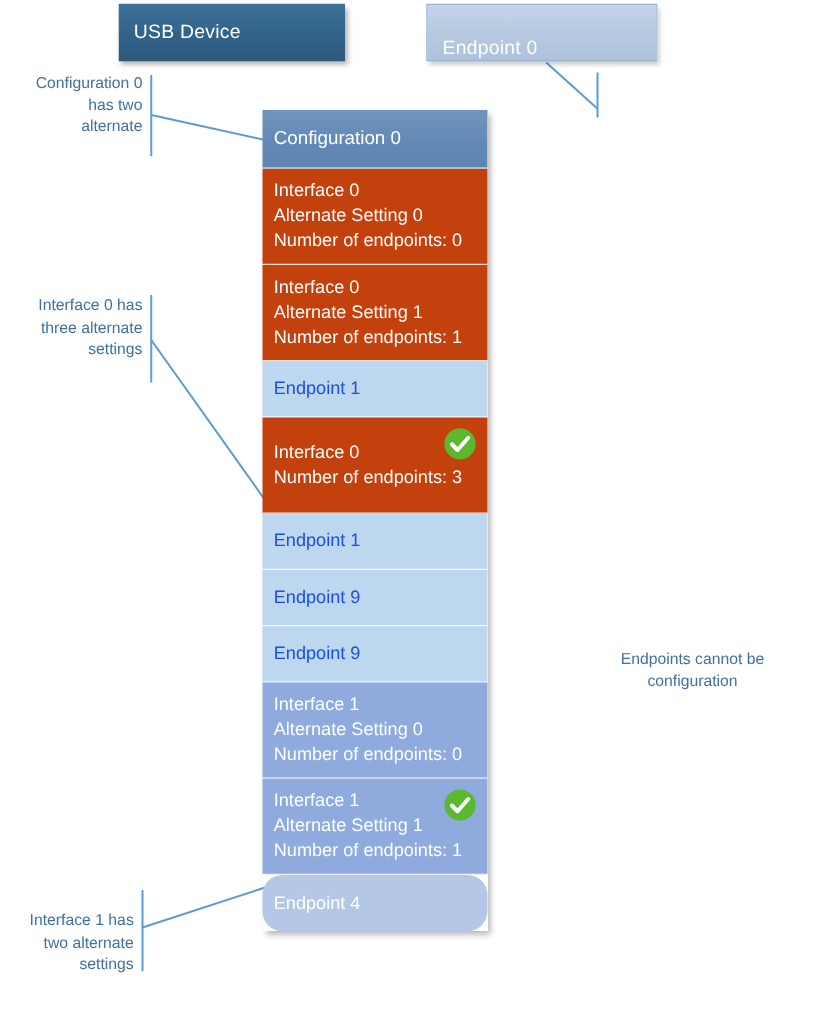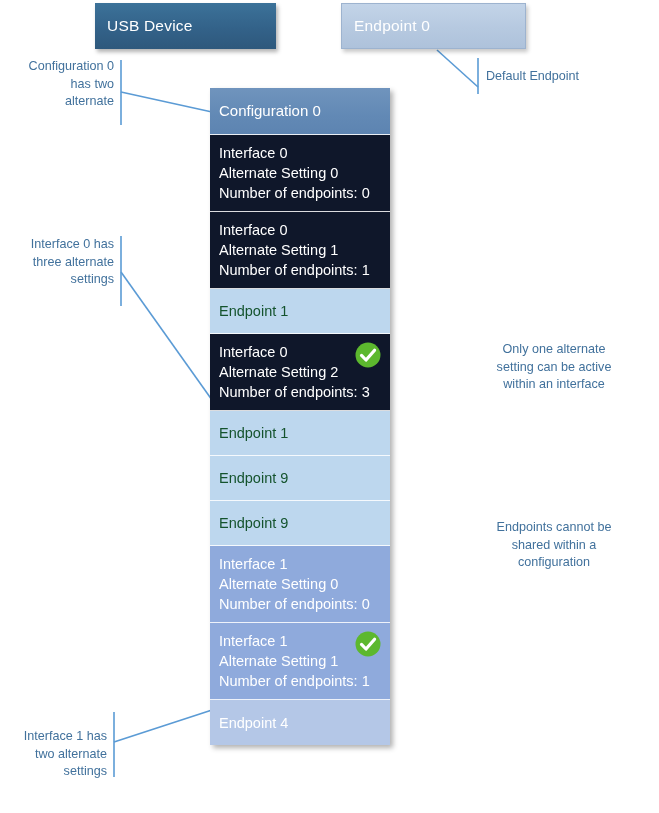--- a/index.html
+++ b/index.html
@@ -21,20 +21,21 @@
   .hdr-device{
     left:95px;top:3px;width:181px;height:46px;
     background:linear-gradient(180deg,#3c7299 0%,#336289 55%,#2e587c 100%);
     box-shadow:2px 3px 4px rgba(0,0,0,.30);
   }
   .hdr-ep0{
     left:341px;top:3px;width:185px;height:46px;
     background:linear-gradient(180deg,#c3d4e8 0%,#b6c9e0 55%,#aec2db 100%);
     border:1px solid #9db3cf;
     box-shadow:2px 3px 4px rgba(0,0,0,.22);
+    align-items:flex-end;
   }
 
   
   .stack{
     position:absolute;left:210px;top:88px;width:180px;
     box-shadow:3px 3px 5px rgba(0,0,0,.30);
   }
   .node{
     position:relative;box-sizing:border-box;
     width:180px;
@@ -46,35 +47,36 @@
   }
   .node:last-child{border-bottom:none;}
 
   .n-config{
     height:47px;display:flex;align-items:center;
     background:linear-gradient(180deg,#7094bd 0%,#6289b5 60%,#5d84b1 100%);
     font-size:15px;
   }
   .n-iface0{
     height:77px;display:flex;flex-direction:column;justify-content:center;
-    background:#0f172a;
+    background:#c2410c;
   }
   .n-iface1{
     height:77px;display:flex;flex-direction:column;justify-content:center;
     background:#8faadc;
   }
   .n-ep{
     height:45px;display:flex;align-items:center;
     background:#bdd7ee;
-    color:#14532d;
+    color:#1d4ed8;
   }
   .n-ep-alt{
     height:45px;display:flex;align-items:center;
     background:#b4c7e7;
     color:#ffffff;
+    border-radius:16px;
   }
   .node .ln{display:block;white-space:nowrap;}
 
   
   .check{
     position:absolute;right:9px;top:8px;width:26px;height:26px;
   }
 
   
   .anno{
@@ -126,21 +128,20 @@
       <div class="node n-iface0">
         <span class="ln">Interface 0</span>
         <span class="ln">Alternate Setting 1</span>
         <span class="ln">Number of endpoints: 1</span>
       </div>
       <div class="node n-ep">
         <span class="ln">Endpoint 1</span>
       </div>
       <div class="node n-iface0">
         <span class="ln">Interface 0</span>
-        <span class="ln">Alternate Setting 2</span>
         <span class="ln">Number of endpoints: 3</span>
         <svg class="check" viewBox="0 0 26 26">
           <circle cx="13" cy="13" r="12.5" fill="#5cb82e"></circle>
           <path d="M6.5 13.4 L11 18 L19.6 8.2" stroke="#ffffff" stroke-width="3.2" fill="none" stroke-linecap="round" stroke-linejoin="round"></path>
         </svg>
       </div>
       <div class="node n-ep">
         <span class="ln">Endpoint 1</span>
       </div>
       <div class="node n-ep">
@@ -176,27 +177,18 @@
   <div class="anno anno-r" id="anno-1" style="left:8px;top:236px;width:106px;">
       <span class="ln">Interface 0 has</span>
       <span class="ln">three alternate</span>
       <span class="ln">settings</span>
     </div>
   <div class="anno anno-r" id="anno-2" style="left:2px;top:728px;width:105px;">
       <span class="ln">Interface 1 has</span>
       <span class="ln">two alternate</span>
       <span class="ln">settings</span>
     </div>
-  <div class="anno anno-l" id="anno-3" style="left:486px;top:68px;width:160px;">
-      <span class="ln">Default Endpoint</span>
-    </div>
-  <div class="anno anno-c" id="anno-4" style="left:456px;top:341px;width:196px;">
-      <span class="ln">Only one alternate</span>
-      <span class="ln">setting can be active</span>
-      <span class="ln">within an interface</span>
-    </div>
   <div class="anno anno-c" id="anno-5" style="left:456px;top:519px;width:196px;text-align:center;">
       <span class="ln">Endpoints cannot be</span>
-      <span class="ln">shared within a</span>
       <span class="ln">configuration</span>
     </div>
 
 </div>
 
 </body></html>

